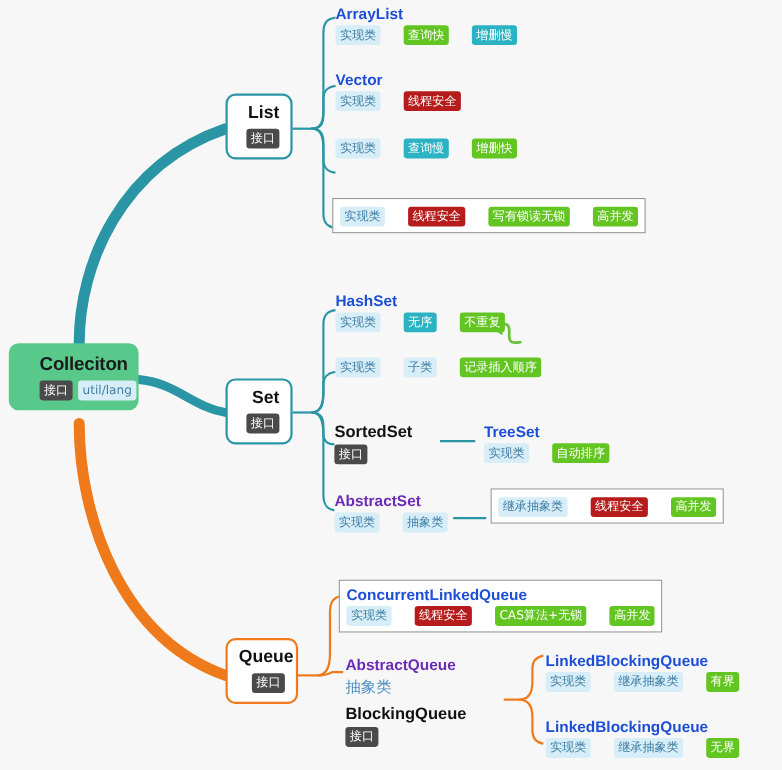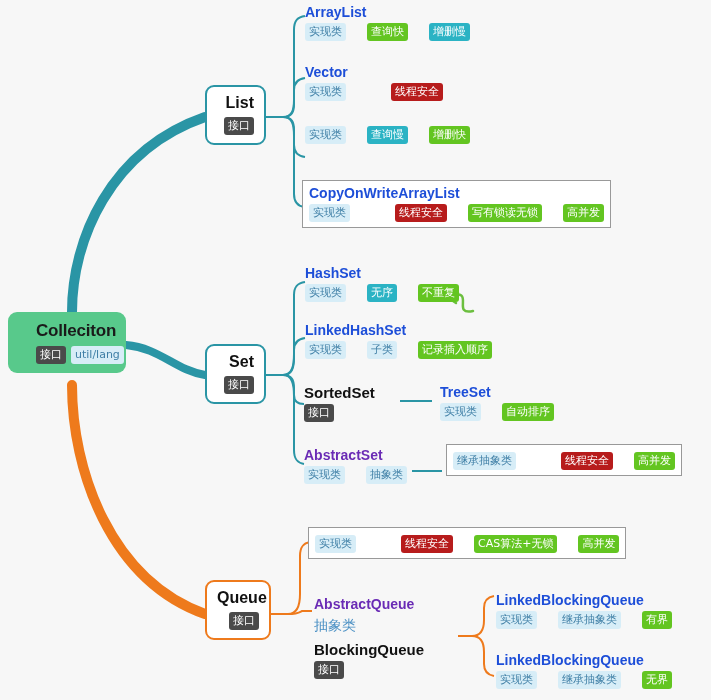--- a/index.html
+++ b/index.html
@@ -81,21 +81,21 @@
     padding: 3px 4px 4px 4px;
     border-radius: 3px;
     white-space: nowrap;
     font-family: "DejaVu Sans", "Liberation Sans", sans-serif;
     vertical-align: middle;
   }
   .tag.dark  { background: #4a4a4a; color: #ffffff; }
   .tag.lblue { background: #d7edf7; color: #3f7fa6; }
   .tag.green { background: #63c521; color: #ffffff; }
   .tag.teal  { background: #2bb3c4; color: #ffffff; }
-  .tag.red   { background: #b71c1c; color: #ffffff; margin-left: 24px; }
+  .tag.red   { background: #b71c1c; color: #ffffff; }
   .tag.plain { background: transparent; color: #4a90c4; padding-left: 0; font-size: 14px; }
 
   
   .leaf {
     position: absolute;
     z-index: 4;
     box-sizing: border-box;
   }
   .leaf.boxed {
     border: 1px solid #999999;
@@ -206,21 +206,20 @@
 
   <div class="leaf" style="left:305px; top:123px;">
     <div class="leaf-tags">
       <span class="tag lblue">实现类</span>
       <span class="tag teal">查询慢</span>
       <span class="tag green">增删快</span>
     </div>
   </div>
 
   <div class="leaf boxed" style="left:302px; top:180px;">
-    <div class="leaf-title">CopyOnWriteArrayList</div>
     <div class="leaf-tags">
       <span class="tag lblue">实现类</span>
       <span class="tag red">线程安全</span>
       <span class="tag green">写有锁读无锁</span>
       <span class="tag green">高并发</span>
     </div>
   </div>
 
   <div class="hub" style="left:205px; top:344px; width:61px;">
     <div class="hub-title">Set</div>
@@ -232,21 +231,20 @@
   <div class="leaf" style="left:305px; top:265px;">
     <div class="leaf-title">HashSet</div>
     <div class="leaf-tags">
       <span class="tag lblue">实现类</span>
       <span class="tag teal">无序</span>
       <span class="tag green">不重复</span>
     </div>
   </div>
 
   <div class="leaf" style="left:305px; top:322px;">
-    <div class="leaf-title">LinkedHashSet</div>
     <div class="leaf-tags">
       <span class="tag lblue">实现类</span>
       <span class="tag lblue">子类</span>
       <span class="tag green">记录插入顺序</span>
     </div>
   </div>
 
   <div class="leaf" style="left:304px; top:384px;">
     <div class="leaf-title black">SortedSet</div>
     <div class="leaf-tags">
@@ -279,20 +277,21 @@
   </div>
 
   <div class="hub orange" style="left:205px; top:580px; width:66px;">
     <div class="hub-title">Queue</div>
     <div class="hub-tagrow">
       <span class="tag dark">接口</span>
     </div>
   </div>
 
   <div class="leaf boxed" style="left:308px; top:527px;">
+    <div class="leaf-title">ConcurrentLinkedQueue</div>
     <div class="leaf-tags">
       <span class="tag lblue">实现类</span>
       <span class="tag red">线程安全</span>
       <span class="tag green">CAS算法+无锁</span>
       <span class="tag green">高并发</span>
     </div>
   </div>
 
   <div class="leaf" style="left:314px; top:596px;">
     <div class="leaf-title purple">AbstractQueue</div>

